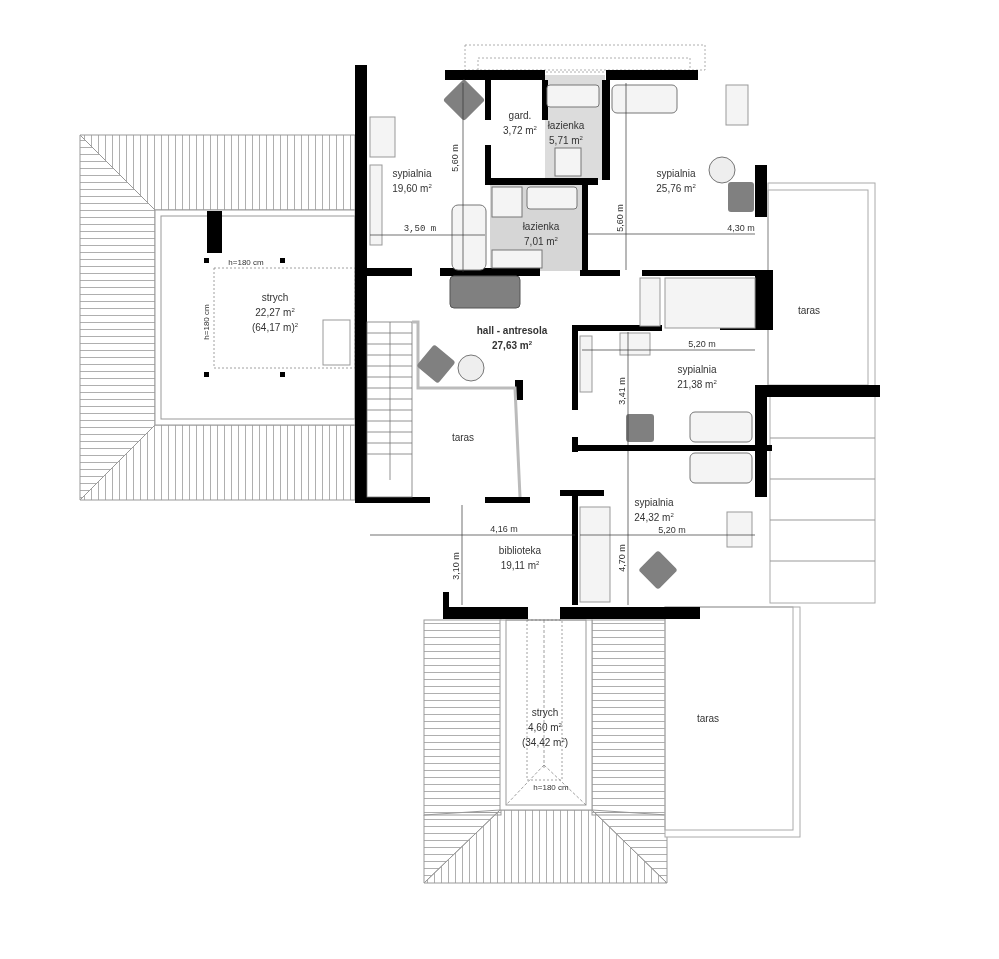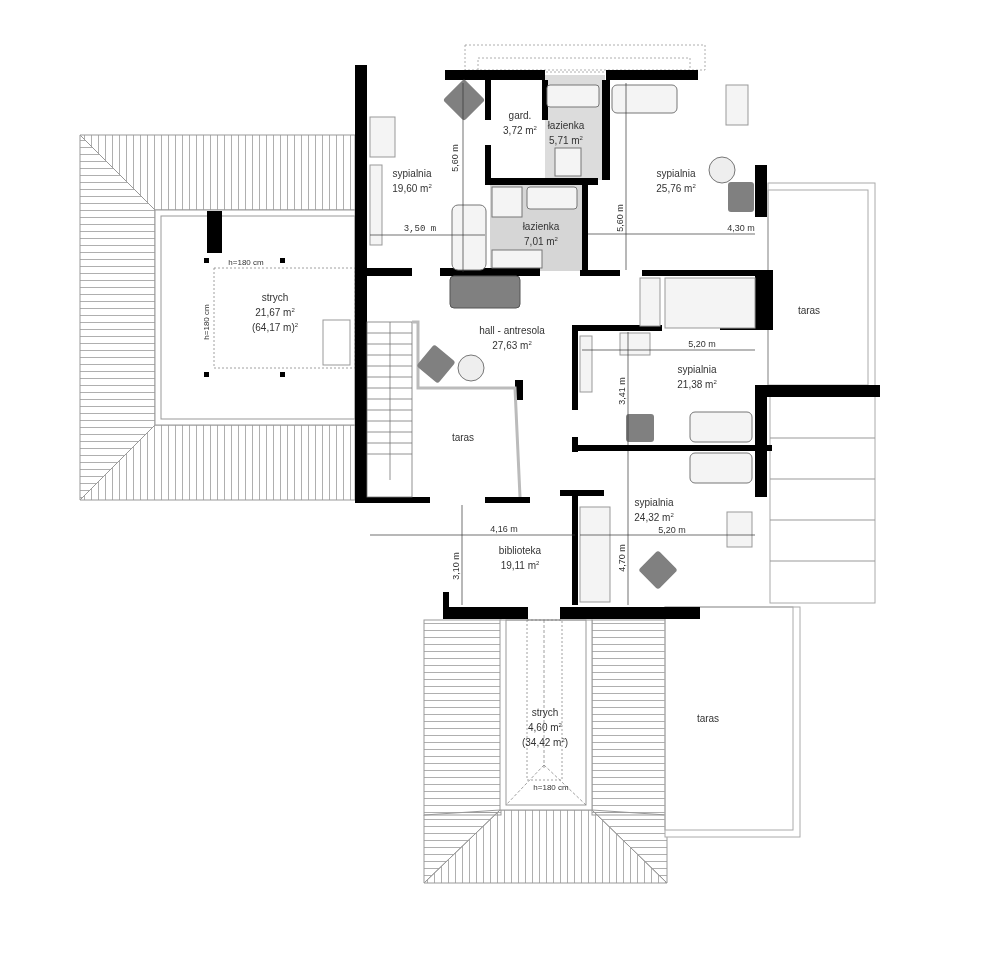--- a/index.html
+++ b/index.html
@@ -190,21 +190,21 @@
   <div><span>7,01 m</span><sup>2</sup></div>
 </div>
 
 <div class="lbl" style="left:676px;top:168px;">
   <div>sypialnia</div>
   <div><span>25,76 m</span><sup>2</sup></div>
 </div>
 <div class="dim" style="left:699px;top:223px;margin-left:42px;">4,30 m</div>
 <div class="dimv" style="left:620px;top:218px;">5,60 m</div>
 
-<div class="lbl" style="left:512px;top:325px;">
+<div class="lbl" style="left:512px;top:325px;font-weight:bold;">
   <div>hall - antresola</div>
   <div><span>27,63 m</span><sup>2</sup></div>
 </div>
 
 <div class="lbl" style="left:463px;top:432px;">
   <div>taras</div>
 </div>
 
 <div class="lbl" style="left:697px;top:364px;">
   <div>sypialnia</div>
@@ -222,21 +222,21 @@
 
 <div class="lbl" style="left:520px;top:545px;">
   <div>biblioteka</div>
   <div><span>19,11 m</span><sup>2</sup></div>
 </div>
 <div class="dim" style="left:504px;top:524px;">4,16 m</div>
 <div class="dimv" style="left:456px;top:566px;">3,10 m</div>
 
 <div class="lbl" style="left:275px;top:292px;">
   <div>strych</div>
-  <div><span>21,67 m</span><sup>2</sup></div>
+  <div><span>22,27 m</span><sup>2</sup></div>
   <div><span>(64,17 m)</span><sup>2</sup></div>
 </div>
 <div class="dim" style="left:246px;top:258px;font-size:8px;">h=180 cm</div>
 <div class="dimv" style="left:206px;top:322px;font-size:8px;">h=180 cm</div>
 
 <div class="lbl" style="left:545px;top:707px;">
   <div>strych</div>
   <div><span>4,60 m</span><sup>2</sup></div>
   <div><span>(34,42 m</span><sup>2</sup>)</div>
 </div>

